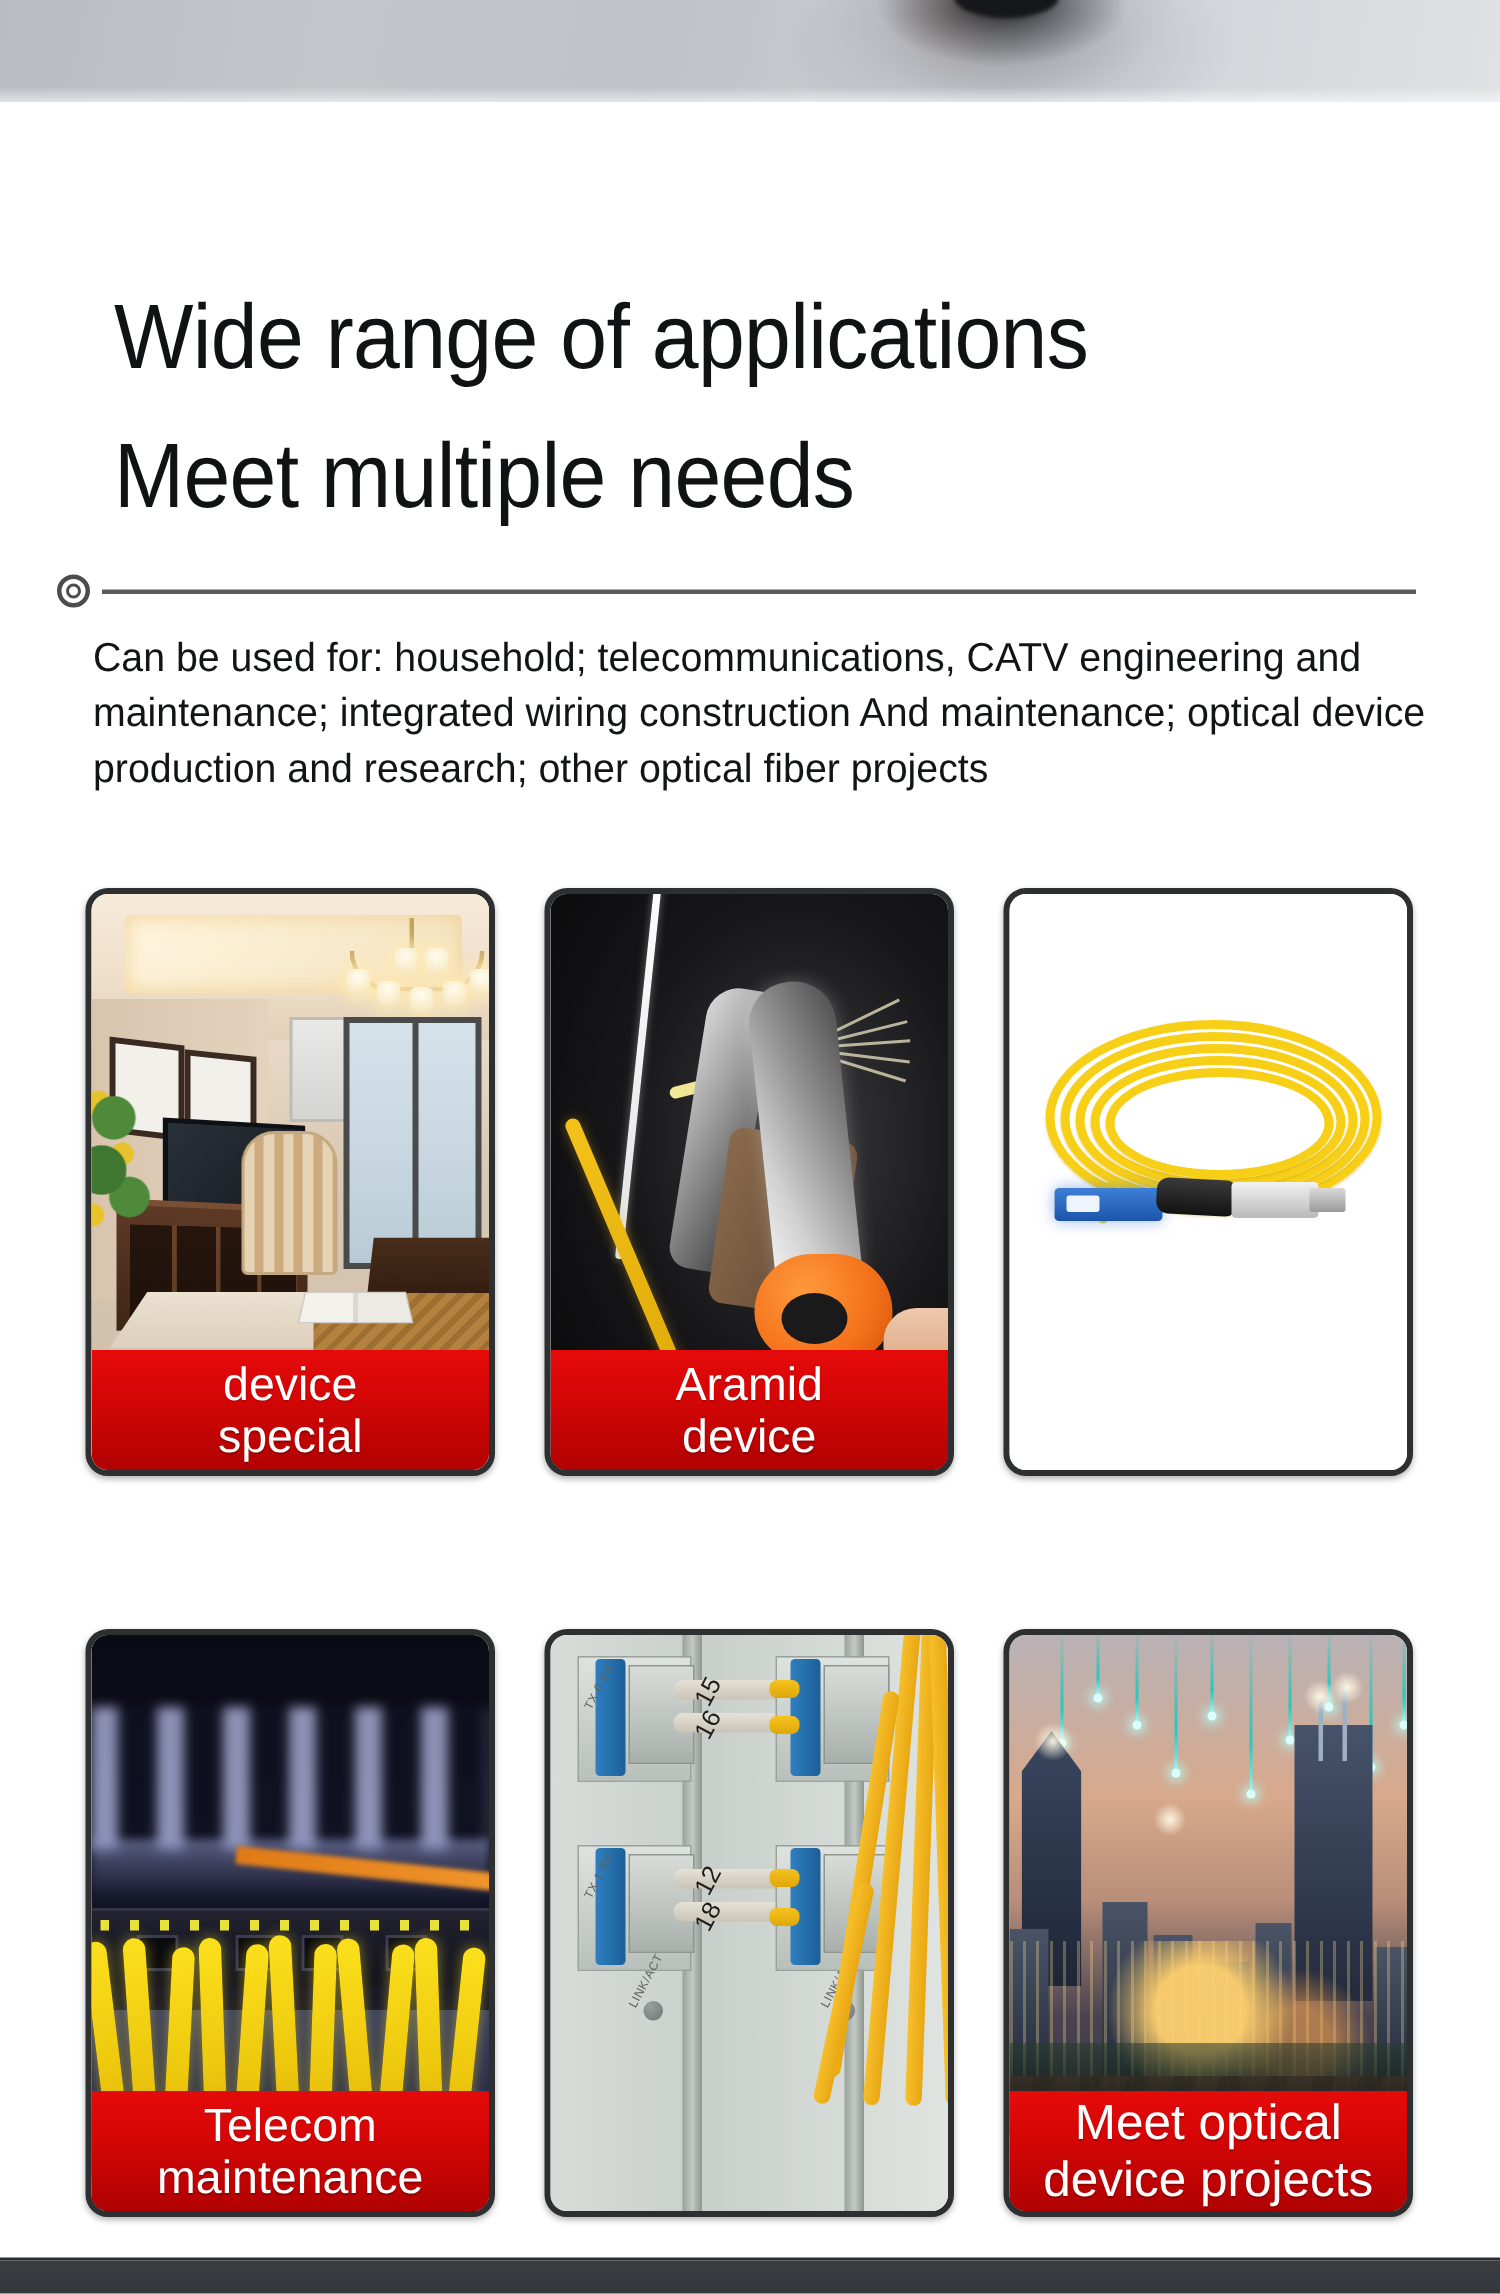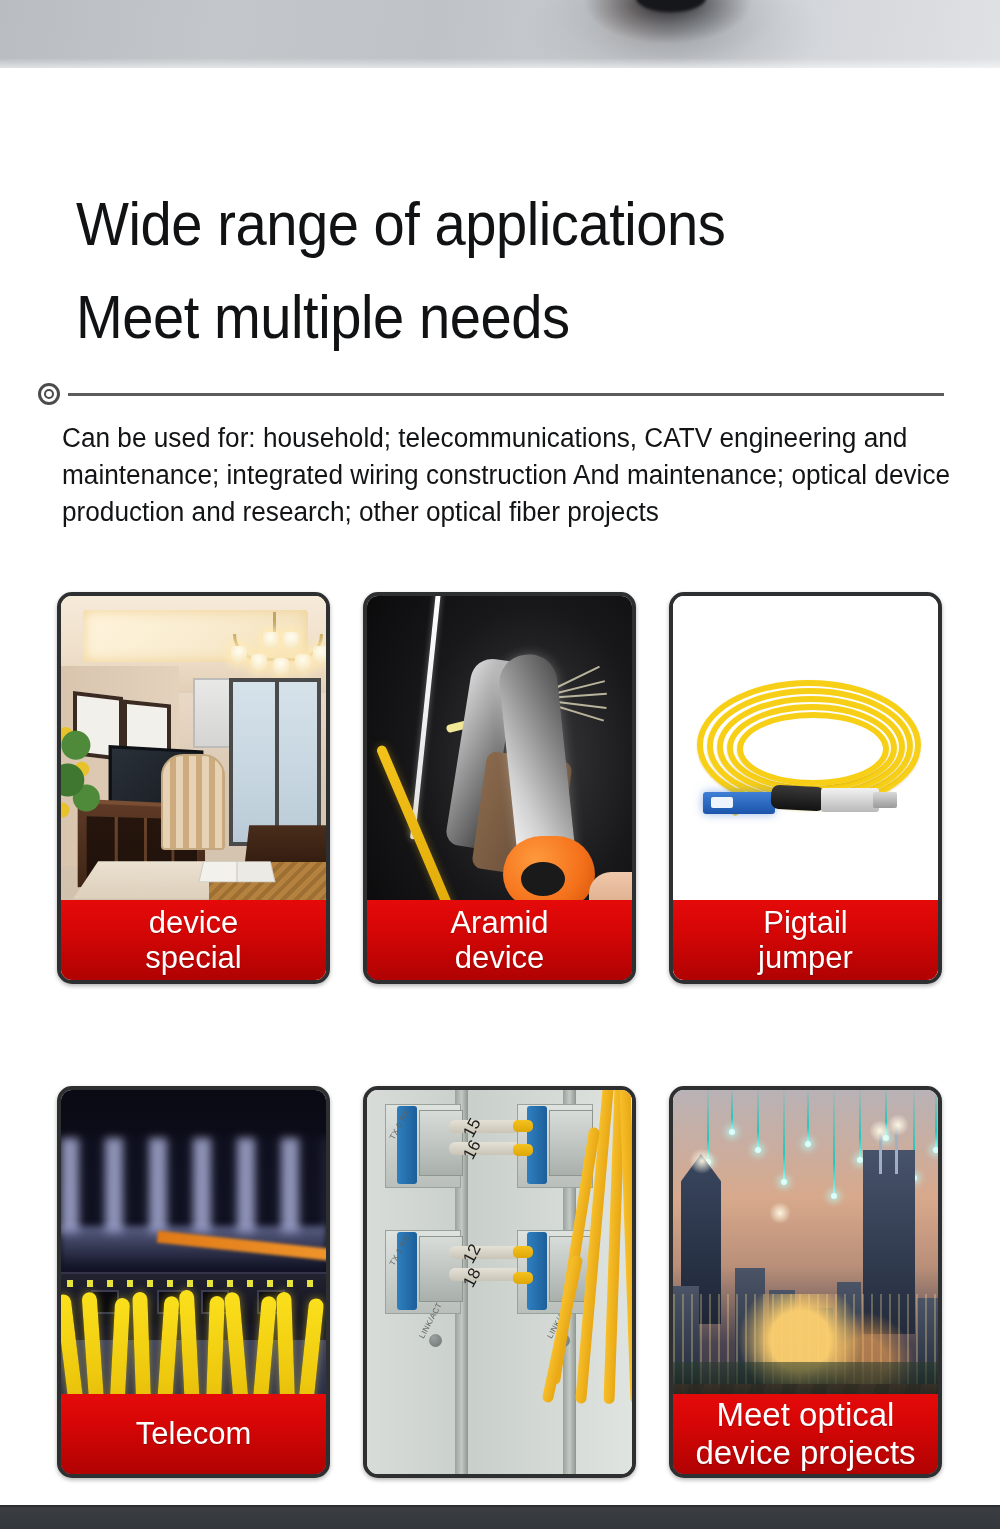--- a/index.html
+++ b/index.html
@@ -455,24 +455,20 @@
             <i style="left:40px;top:32px;width:140px; height:62px;"></i>
           </div>
           <div class="lead" style="left:62px; top:190px; height:30px; transform:rotate(16deg);"></div>
           <div class="lead" style="left:128px;top:186px; height:28px; transform:rotate(-8deg);"></div>
           <div class="sc"></div>
           <div class="boot"></div>
           <div class="fc-body"></div>
           <div class="fc-tip"></div>
         </div>
       </div>
-      <div class="caption">
-        <span>Pigtail</span>
-        <span>jumper</span>
-      </div>
     </div>
 
   </div>
 
   <div class="row row-2">
 
     <div class="card">
       <div class="card-photo">
         <div class="p-telecom">
           <div class="hall"></div>
@@ -496,20 +492,21 @@
             <div class="cb" style="left:146px; top:10px; transform:rotate(2deg);"></div>
             <div class="cb" style="left:170px; top:6px;  transform:rotate(-5deg);"></div>
             <div class="cb" style="left:194px; top:10px; transform:rotate(5deg);"></div>
             <div class="cb" style="left:218px; top:6px;  transform:rotate(-2deg);"></div>
             <div class="cb" style="left:240px; top:12px; transform:rotate(6deg);"></div>
           </div>
         </div>
       </div>
       <div class="caption">
         <span>Telecom</span>
+        <span>maintenance</span>
       </div>
     </div>
 
     <div class="card">
       <div class="card-photo">
         <div class="p-device">
           <div class="railv" style="left:88px;"></div>
           <div class="railv" style="left:196px;"></div>
 
           <div class="mod" style="left:18px;  top:14px;"></div>

